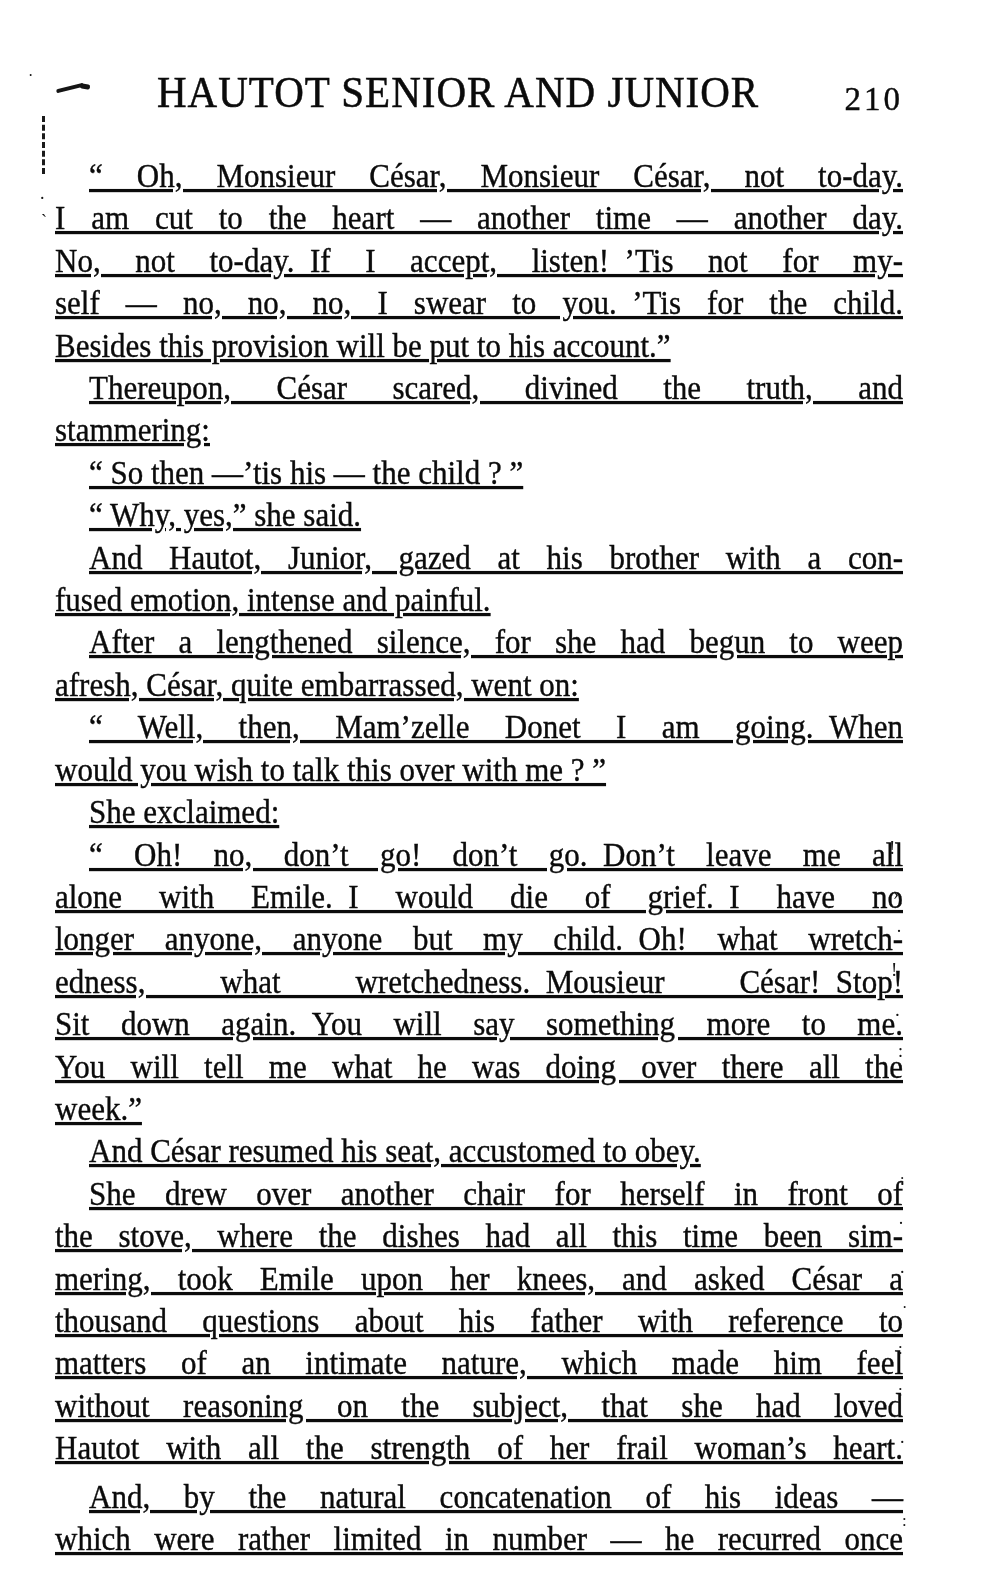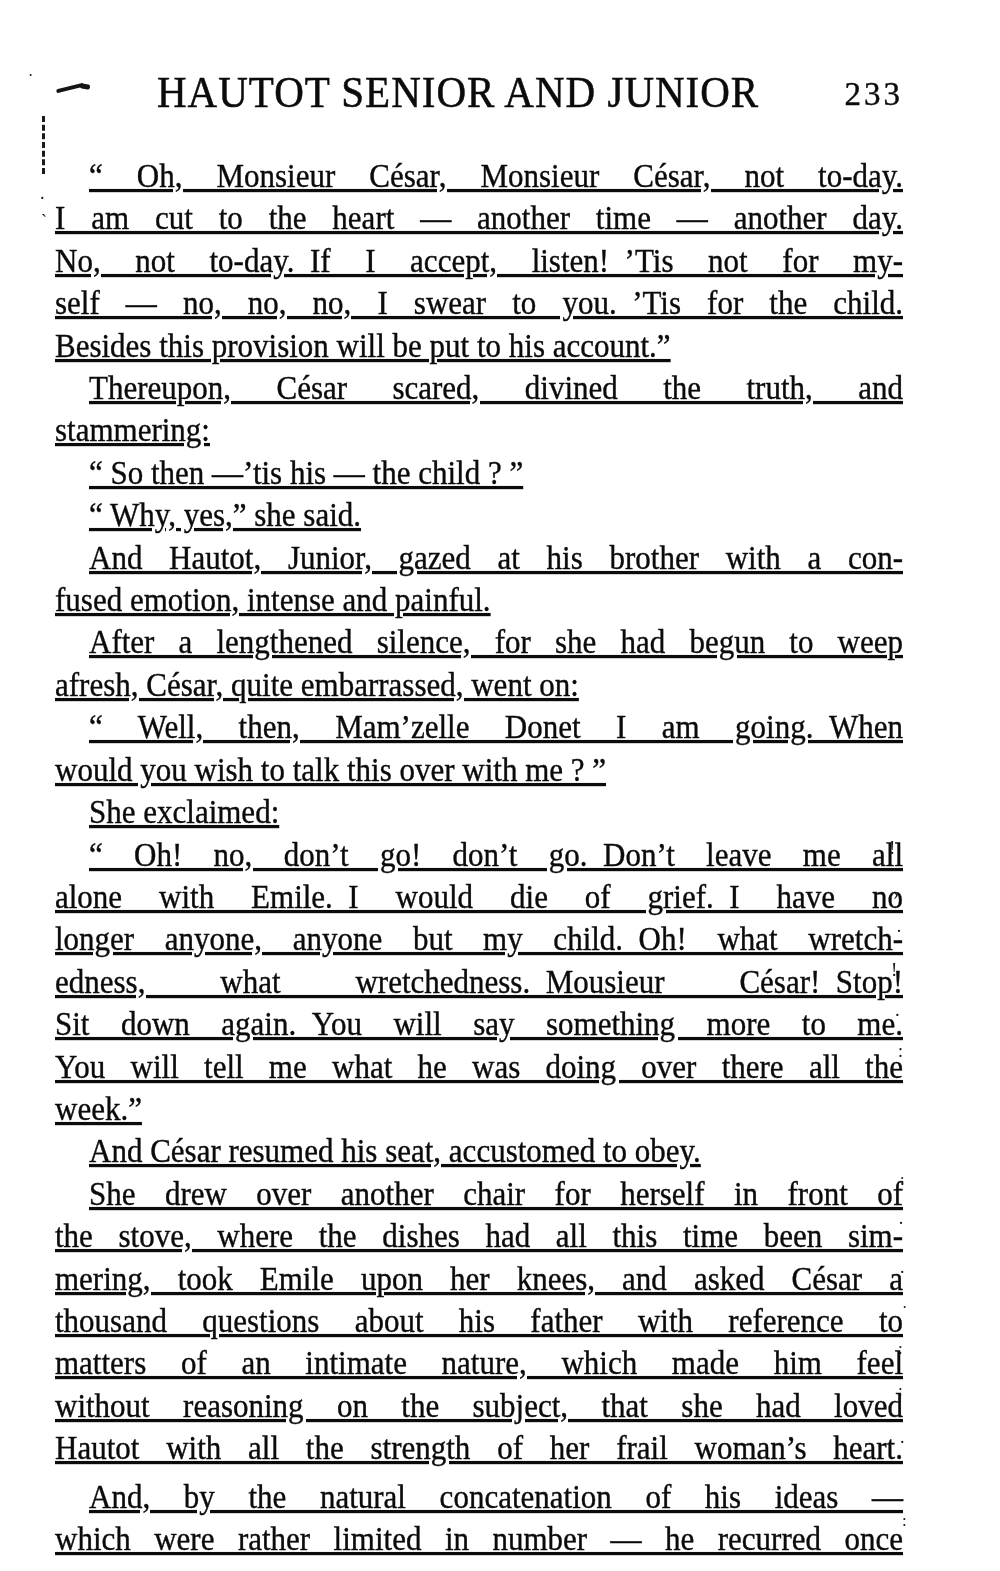--- a/index.html
+++ b/index.html
@@ -18,21 +18,21 @@
   .page {
     position: absolute;
     inset: 0;
   }
   .page-header {
     position: absolute;
     left: 55px;
     top: 70px;
     width: 848px;
     display: flex;
-    align-items: center;
+    align-items: flex-end;
   }
   .running-title {
     margin-left: 102px;
     font-size: 41px;
     letter-spacing: 1px;
     white-space: nowrap;
     transform: scaleY(1.06);
     transform-origin: left bottom;
     -webkit-text-stroke: 0.5px #0b0b0b;
   }
@@ -77,21 +77,21 @@
     font-family: "Liberation Serif", serif;
   }
 </style>
 </head>
 <body>
 
 <div class="page">
 
   <div class="page-header">
     <div class="running-title">HAUTOT SENIOR AND JUNIOR</div>
-    <div class="page-number">233</div>
+    <div class="page-number">210</div>
   </div>
 
   <div class="text-block">
       <div class="line indent">“ Oh, Monsieur César, Monsieur César, not to-day.</div>
       <div class="line">I am cut to the heart — another time — another day.</div>
       <div class="line">No, not to-day. If I accept, listen! ’Tis not for my-</div>
       <div class="line">self — no, no, no, I swear to you. ’Tis for the child.</div>
       <div class="line end">Besides this provision will be put to his account.”</div>
       <div class="line indent">Thereupon, César scared, divined the truth, and</div>
       <div class="line end">stammering:</div>

